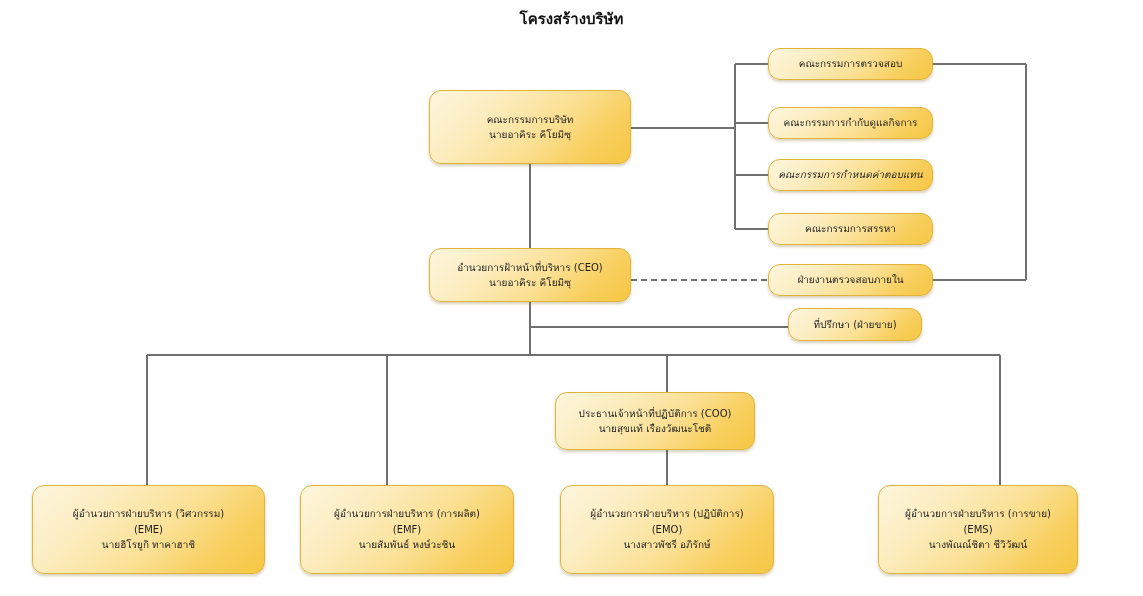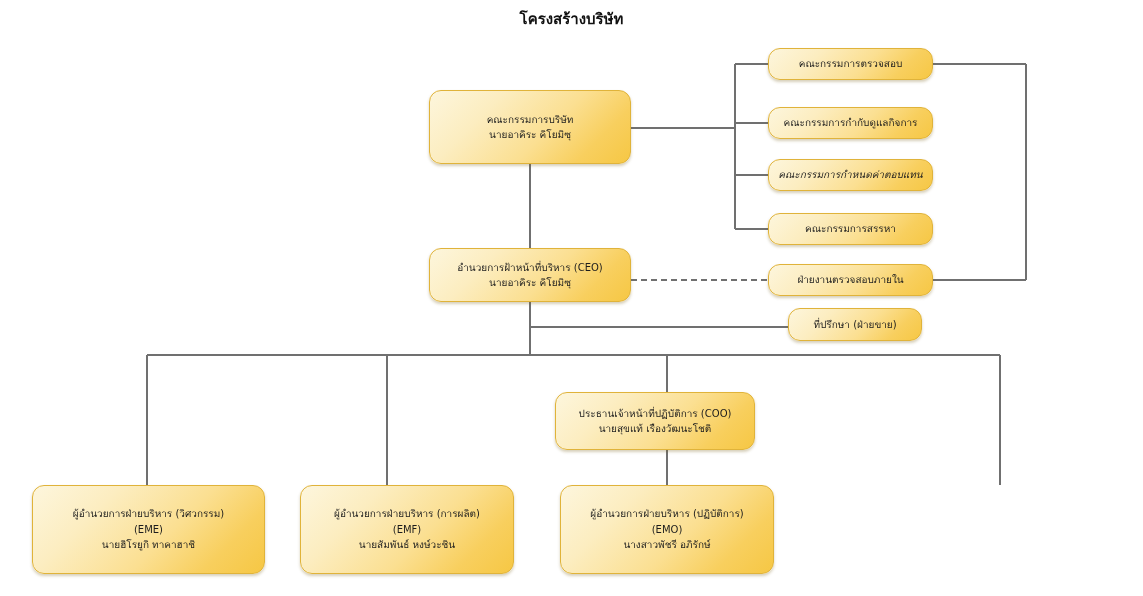--- a/index.html
+++ b/index.html
@@ -177,14 +177,19 @@
     <span class="line">(EMF)</span>
     <span class="line">นายสัมพันธ์ หงษ์วะชิน</span>
   </div>
 
   <div class="node" id="node-emo">
     <span class="line">ผู้อำนวยการฝ่ายบริหาร (ปฏิบัติการ)</span>
     <span class="line">(EMO)</span>
     <span class="line">นางสาวพัชรี อภิรักษ์</span>
   </div>
 
+  <div class="node" id="node-ems">
+    <span class="line">ผู้อำนวยการฝ่ายบริหาร (การขาย)</span>
+    <span class="line">(EMS)</span>
+    <span class="line">นางพัณณ์ชิตา ชีวิวัฒน์</span>
+  </div>
 
 </div>
 
 </body></html>

